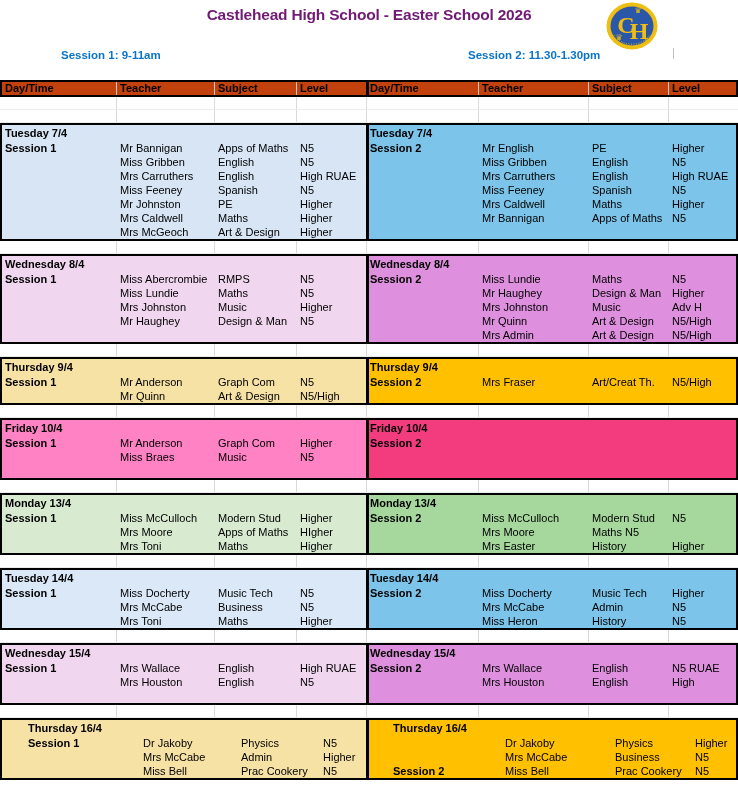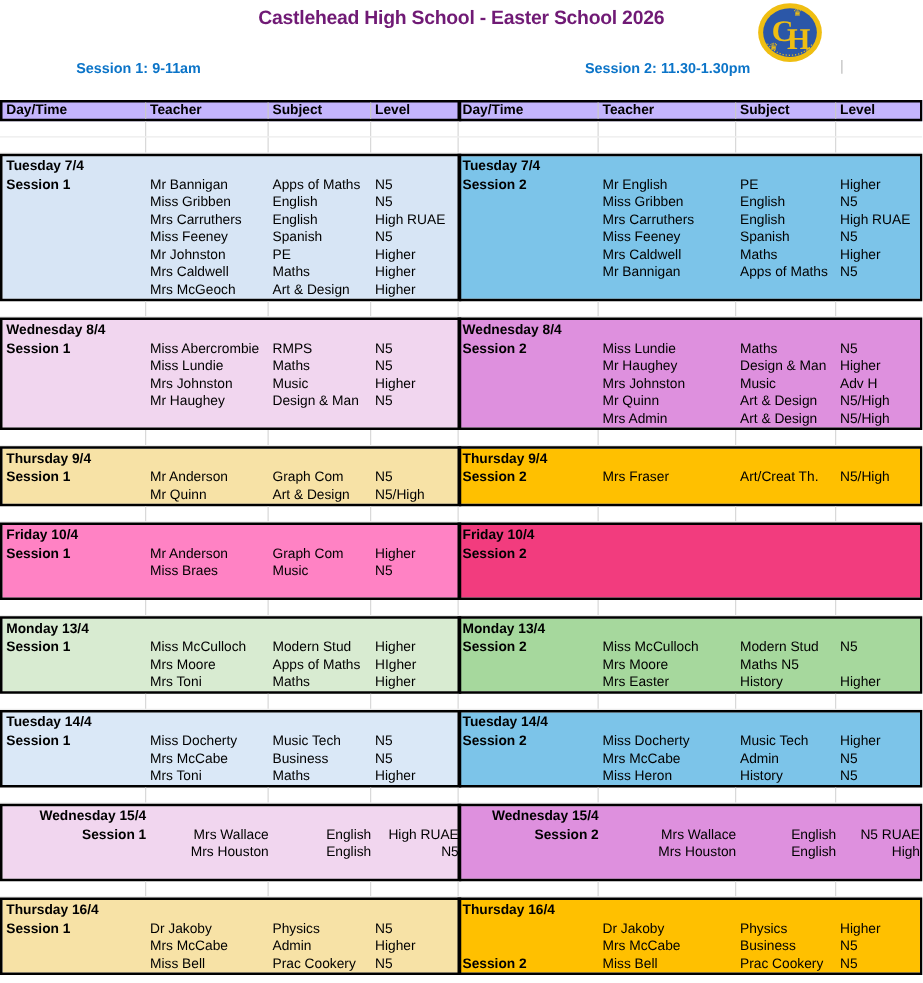--- a/index.html
+++ b/index.html
@@ -14,21 +14,21 @@
   .s1 { left:61px; } .s2 { left:428px;margin-left:40px; }
 
   .logo { position:absolute; top:2px; left:606px; width:52px; height:48px; }
 
   .tick { position:absolute; left:673px; top:48px; width:1px; height:11px; background:#bfbfbf; }
 
   #timetable { position:absolute; top:80px; left:0; width:738px; }
 
   .grid8 { display:grid; grid-template-columns:115px 98px 82px 70px 112px 110px 80px 67px; }
 
-  .header-row { height:17px; border:2px solid #000; background:#c4b5fd; position:relative; }
+  .header-row { height:17px; border:2px solid #000; background:#c2410c; position:relative; }
   .hcell { font-weight:bold; line-height:12px; padding-left:3px; white-space:nowrap;
     border-right:1px solid #c9c9c9; }
   .hcell.noline { border-right:none; }
 
   .spacer { height:13px; position:relative; padding:0 2px; border-bottom:1px solid #ececec; }
   .scell { border-right:1px solid #d9d9d9; height:100%; }
   .scell.noline { border-right:none; }
 
   .block { border:2px solid #000; position:relative; }
   .divided::after { content:""; position:absolute; left:364px; top:-2px; bottom:-2px;
@@ -389,21 +389,21 @@
       <div class="grid8 spacer">
         <div class="scell"></div>
         <div class="scell"></div>
         <div class="scell"></div>
         <div class="scell"></div>
         <div class="scell"></div>
         <div class="scell"></div>
         <div class="scell"></div>
         <div class="scell noline"></div>
       </div>
-      <div class="grid8 block divided" style="grid-template-rows: 16px repeat(3, 14px); background-image: linear-gradient(90deg, rgb(241, 214, 239) 0px, rgb(241, 214, 239) 365px, rgb(222, 144, 222) 365px); text-align: right;">
+      <div class="grid8 block divided" style="grid-template-rows: 16px repeat(3, 14px); background-image: linear-gradient(90deg, rgb(241, 214, 239) 0px, rgb(241, 214, 239) 365px, rgb(222, 144, 222) 365px);">
         <div class="cell day">Wednesday 15/4</div>
         <div class="cell"></div>
         <div class="cell"></div>
         <div class="cell"></div>
         <div class="cell day">Wednesday 15/4</div>
         <div class="cell"></div>
         <div class="cell"></div>
         <div class="cell"></div>
         <div class="cell session">Session 1</div>
         <div class="cell">Mrs Wallace</div>
@@ -433,21 +433,21 @@
       <div class="grid8 spacer">
         <div class="scell"></div>
         <div class="scell"></div>
         <div class="scell"></div>
         <div class="scell"></div>
         <div class="scell"></div>
         <div class="scell"></div>
         <div class="scell"></div>
         <div class="scell noline"></div>
       </div>
-      <div class="grid8 block divided" style="grid-template-rows: 16px repeat(3, 14px); background-image: linear-gradient(90deg, rgb(247, 226, 166) 0px, rgb(247, 226, 166) 365px, rgb(255, 192, 0) 365px);">
+      <div class="grid8 block divided" style="grid-template-rows: 16px repeat(3, 14px); background-image: linear-gradient(90deg, rgb(247, 226, 166) 0px, rgb(247, 226, 166) 365px, rgb(255, 192, 0) 365px); padding-left: 23px;">
         <div class="cell day">Thursday 16/4</div>
         <div class="cell"></div>
         <div class="cell"></div>
         <div class="cell"></div>
         <div class="cell day">Thursday 16/4</div>
         <div class="cell"></div>
         <div class="cell"></div>
         <div class="cell"></div>
         <div class="cell session">Session 1</div>
         <div class="cell">Dr Jakoby</div>

